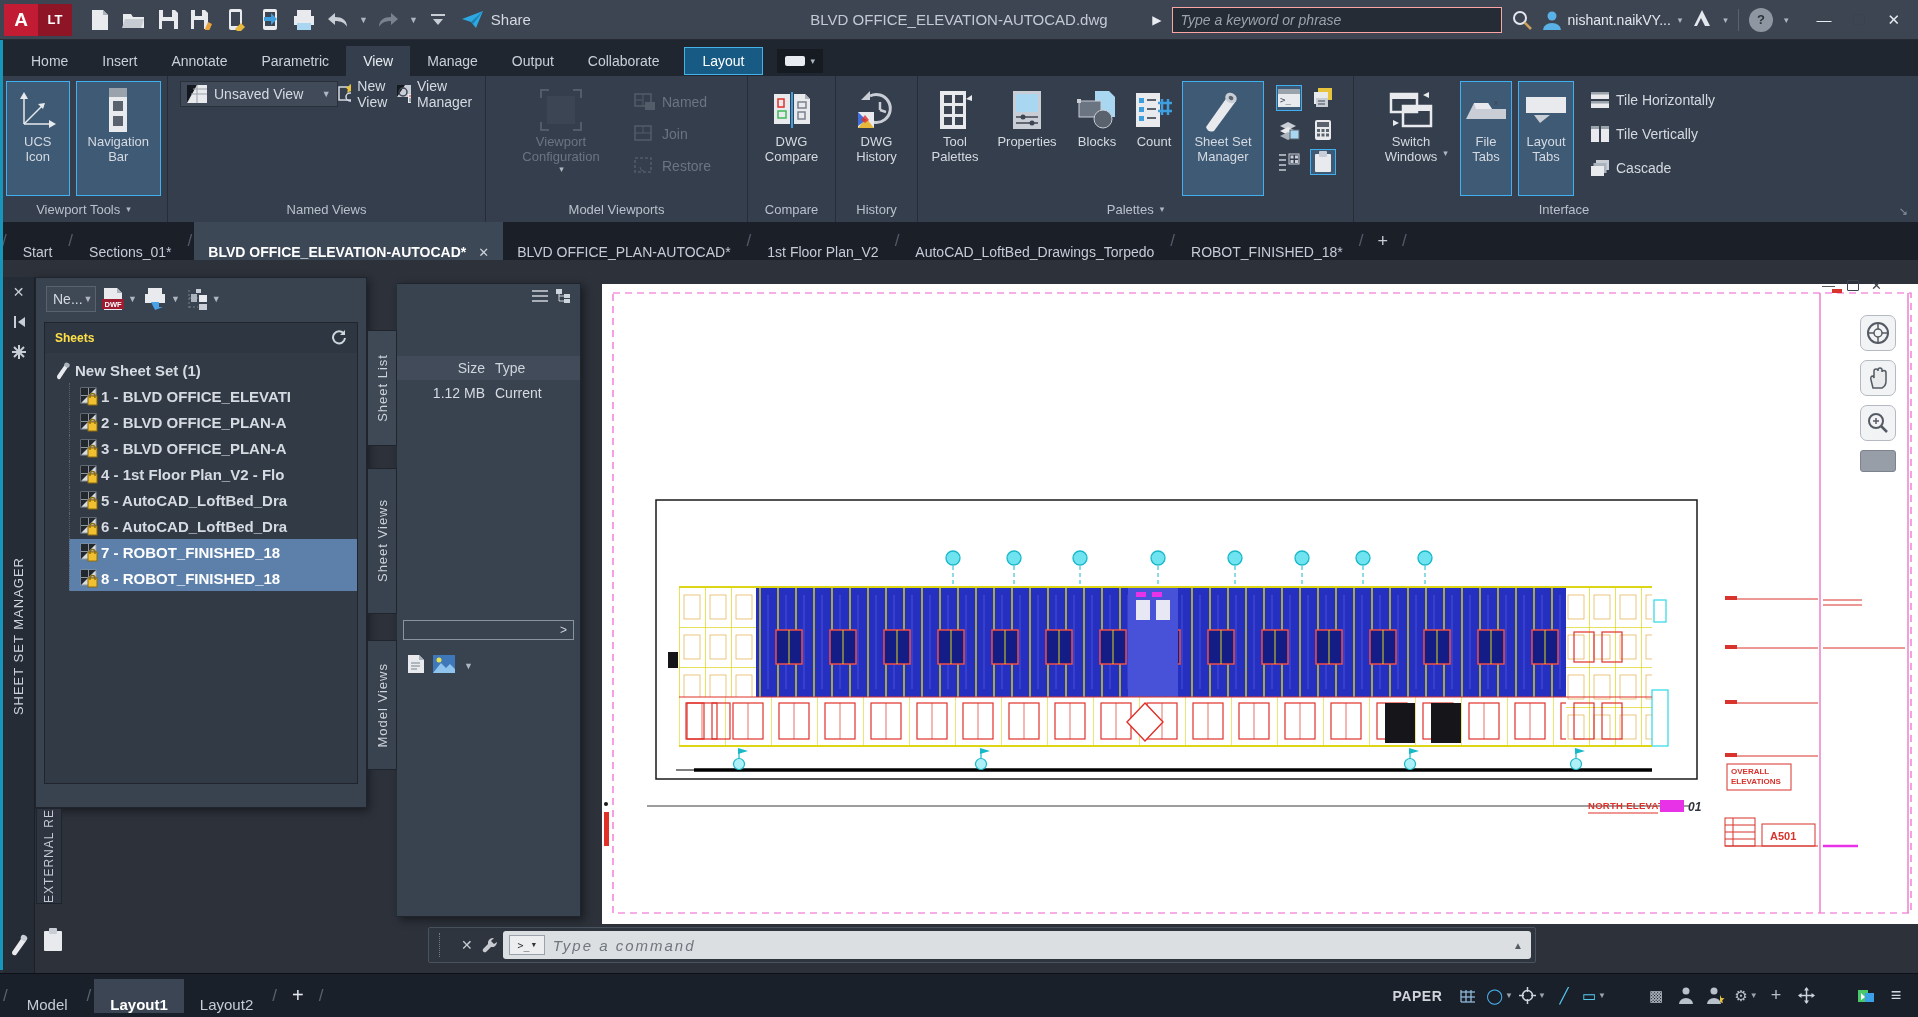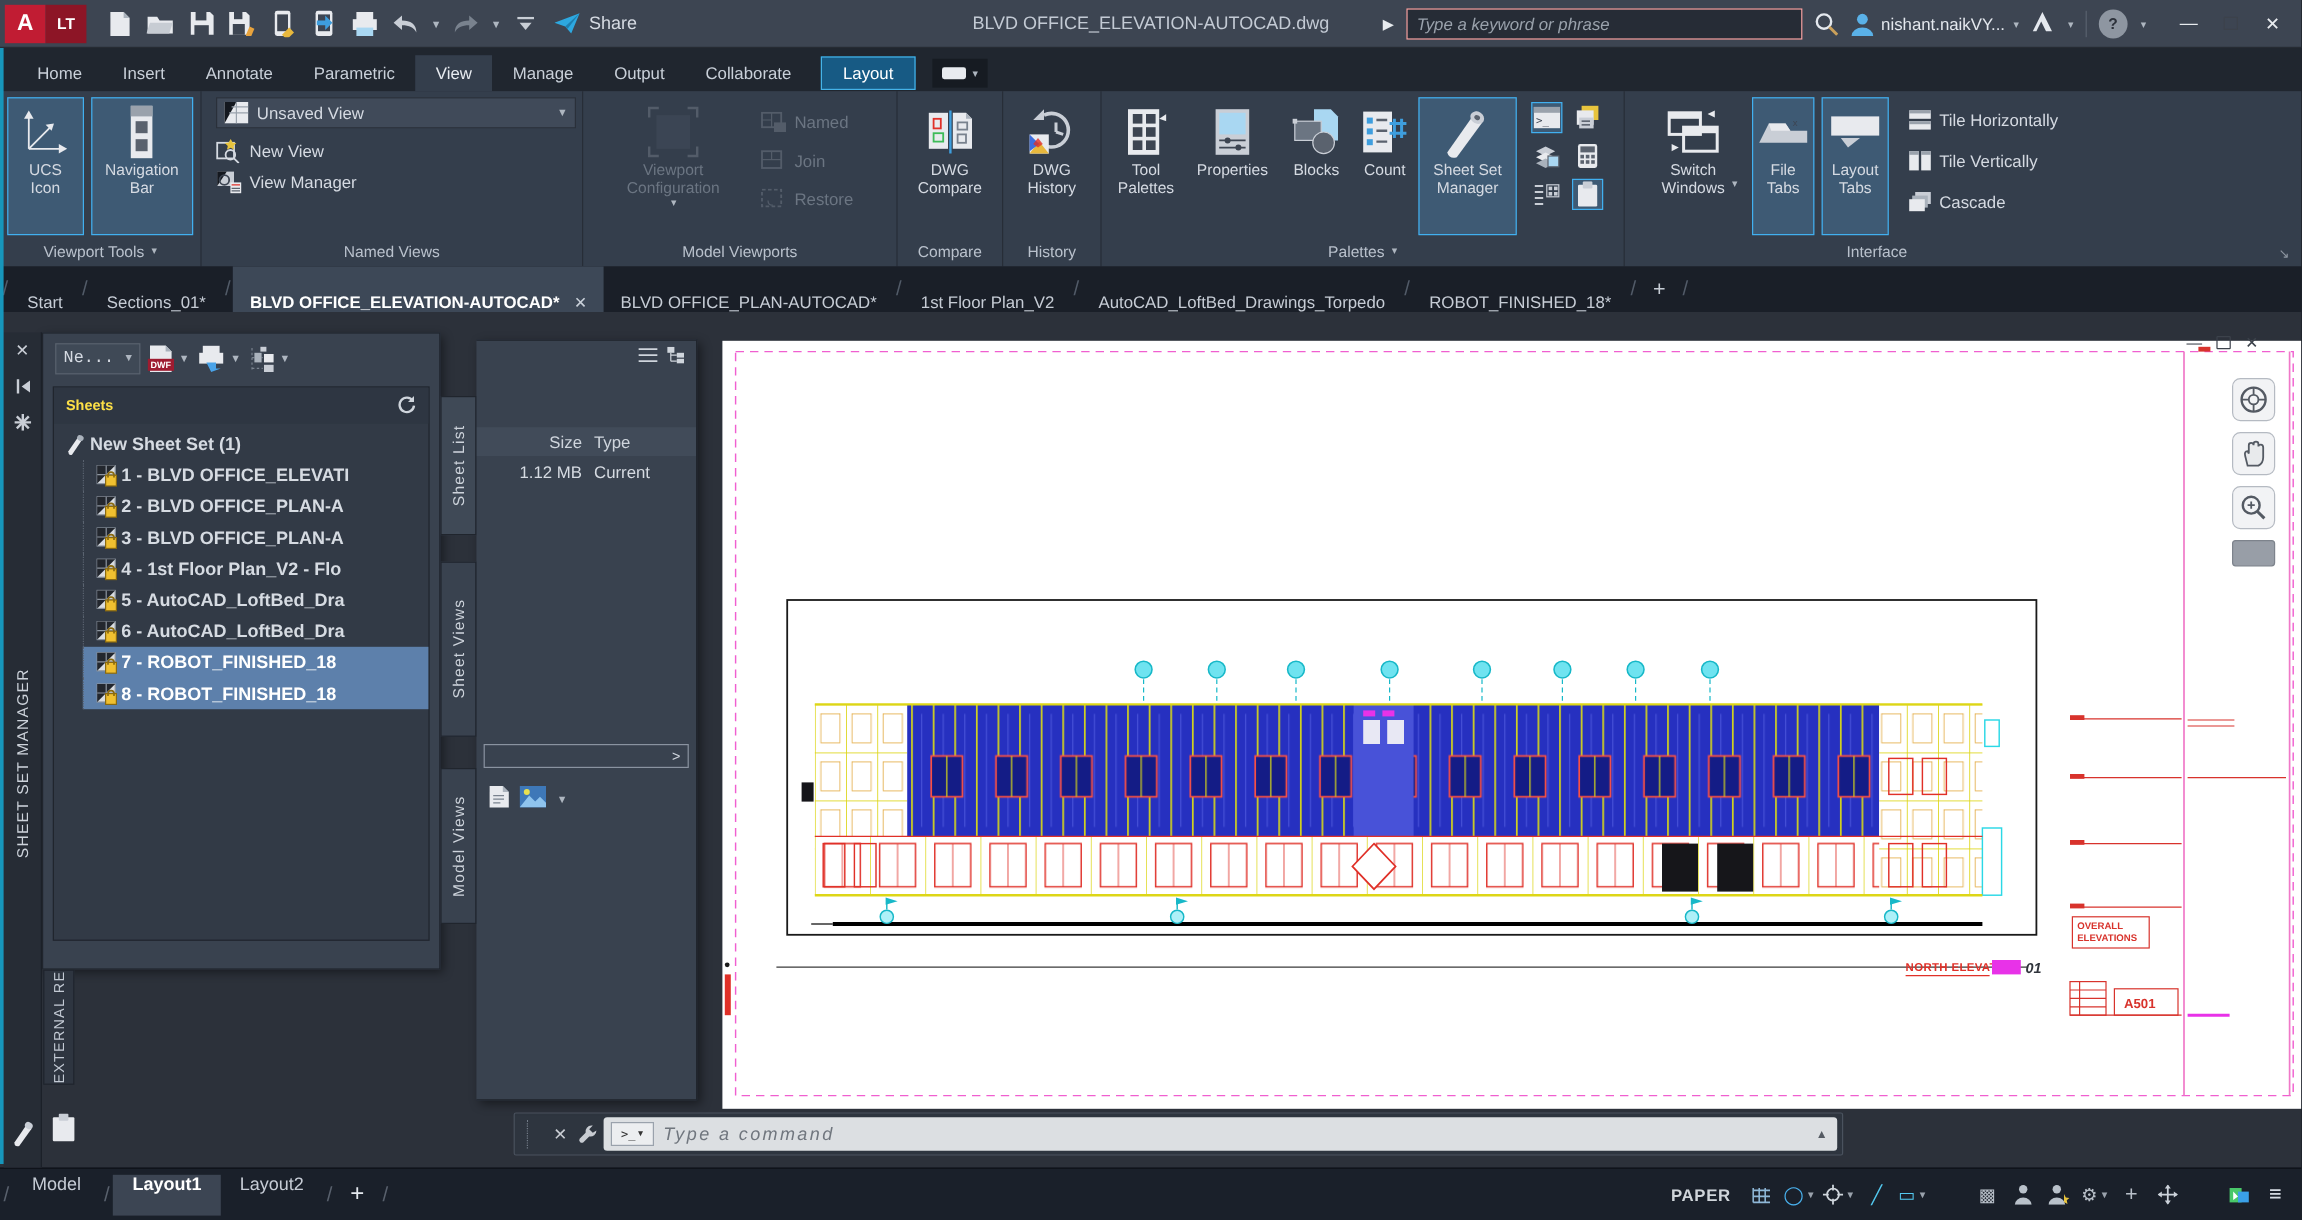--- a/index.html
+++ b/index.html
@@ -81,21 +81,21 @@
   .ssm-strip .si { height:30px; display:flex; align-items:center; justify-content:center; color:#c9ced6; width:100%; font-size:14px; }
   .vtext { writing-mode:vertical-rl; transform:rotate(180deg); letter-spacing:1px; color:#cdd3db; font-size:13px; }
   .ssm-title { flex:0 0 auto; margin-top:190px; }
   .stripsheet { margin-top:auto; margin-bottom:14px; }
   .ext-tab { position:absolute; left:36px; top:548px; width:26px; height:96px; background:#2e3540; border:1px solid #1f242c; display:flex; align-items:center; justify-content:center; z-index:8; }
   .ext-tab .vtext { font-size:12px; color:#c3cad4; }
   .clipicon { position:absolute; left:43px; top:668px; z-index:8; }
 
   .ssm-body { position:absolute; left:35px; top:17px; width:332px; height:531px; background:#39424f; border:1px solid #20252d; z-index:7; box-shadow:2px 3px 8px rgba(0,0,0,.45); }
   .ssm-toolbar { height:42px; display:flex; align-items:center; gap:6px; padding:0 10px; }
-  .ssm-drop { width:71px; height:26px; background:#3f4956; border:1px solid #59626e; display:flex; align-items:center; justify-content:space-between; padding:0 6px; font-size:14px; color:#d5dae2;font-family:Liberation Mono, monospace; }
+  .ssm-drop { width:50px; height:26px; background:#3f4956; border:1px solid #59626e; display:flex; align-items:center; justify-content:space-between; padding:0 6px; font-size:14px; color:#d5dae2; }
   .tbtn { display:flex; align-items:center; gap:3px; }
   .sheets-panel { margin:2px 8px 0 8px; border:1px solid #20252d; height:462px; background:#323a46; }
   .sheets-head { height:30px; background:#2e3642; display:flex; align-items:center; padding:0 10px; }
   .sheets-head .t { font-weight:bold; color:#fde047; font-size:12px; }
   .sheets-head .rf { margin-left:auto; }
   .tree { padding:4px 0 0 6px; }
   .trow { display:flex; align-items:center; gap:2px; height:26px; font-size:15px; color:#d6dbe2; padding-left:4px;font-weight:bold; }
   .trow.child { margin-left:18px; border-left:1px dotted #5a6370; padding-left:10px; }
   .trow.sel { background:#5d80ab; color:#fff; }
   .ssm-tabs { position:absolute; left:367px; top:17px; width:30px; height:560px; z-index:7; }
@@ -116,21 +116,21 @@
   .cmd-grip { width:14px; height:24px; border-left:1px dotted #737c88; margin-left:10px; }
   .cmd-x { color:#c8ccd2; font-size:14px; padding:0 8px; }
   .cmd-light { flex:1; height:28px; margin:0 4px; background:#dcdfe2; border-radius:3px; display:flex; align-items:center; padding:0 6px; gap:8px; }
   .cmd-chip { width:36px; height:20px; background:#eceef0; border:1px solid #9aa2ac; display:flex; align-items:center; justify-content:center; gap:2px; font-family:"DejaVu Sans Mono", monospace; font-size:10px; color:#333; }
   .cmd-input { flex:1; border:none; background:transparent; outline:none; font-style:italic; font-size:15px; color:#70767e; font-family:"Liberation Sans",sans-serif; letter-spacing:2px; }
   .cmd-input::placeholder { color:#70767e; font-style:italic; }
   .cmd-hist { color:#555b63; font-size:10px; padding-right:2px; }
 
   
   .statusbar { position:absolute; left:0; top:973px; width:1918px; height:44px; background:#1a202a; display:flex; align-items:center; border-top:1px solid #0d1117; }
-  .ltab { display:flex; align-items:flex-start; padding:0 16px; height:34px; color:#c6ccd5; font-size:15px; }
+  .ltab { display:flex; align-items:flex-end; padding:0 16px; height:34px; color:#c6ccd5; font-size:15px; }
   .ltab.active { background:#3c4553; color:#fff; font-weight:bold; }
   .lslash { color:#59616d; font-size:17px; padding:0 3px; }
   .lplus { color:#e4e8ee; font-size:20px; padding:0 12px; }
   .sb-right { margin-left:auto; display:flex; align-items:center; gap:6px; padding-right:10px; }
   .paperbtn { color:#d0d5da; font-weight:bold; font-size:14px; letter-spacing:.5px; margin-right:8px; }
   .sicon { min-width:24px; height:26px; display:flex; align-items:center; justify-content:center; gap:2px; font-size:15px; color:#b8bfc8; }
   .sicon .c { font-size:8px; color:#9aa2ac; }
   .cy { color:#53c9f0; }
   .bl { color:#4ab3f0; }
   .sb-gap { width:26px; }
@@ -299,21 +299,21 @@
 Bar</div>
         </div>
       </div>
       <div class="plabel">
           <span>Viewport Tools</span>
           <span class="caret">▾</span>
         </div>
     </div>
 
     <div class="panel" style="width:318px">
-      <div class="pbody" style="flex-direction:column; padding-left:12px;">
+      <div class="pbody" style="flex-direction:row; padding-left:12px;">
         <div class="nvdrop">
           <svg width="20" height="18">
               <rect x="0" y="0" width="20" height="18" fill="#e8eaee"></rect>
               <path d="M0 18 L10 0 L0 0 Z" fill="#14181f"></path>
               <line x1="6" y1="4" x2="20" y2="4" stroke="#9aa2ac"></line>
               <line x1="4" y1="9" x2="20" y2="9" stroke="#9aa2ac"></line>
               <line x1="10" y1="0" x2="10" y2="18" stroke="#9aa2ac"></line>
             </svg>
           <span>Unsaved View</span>
           <span class="sp"></span>

